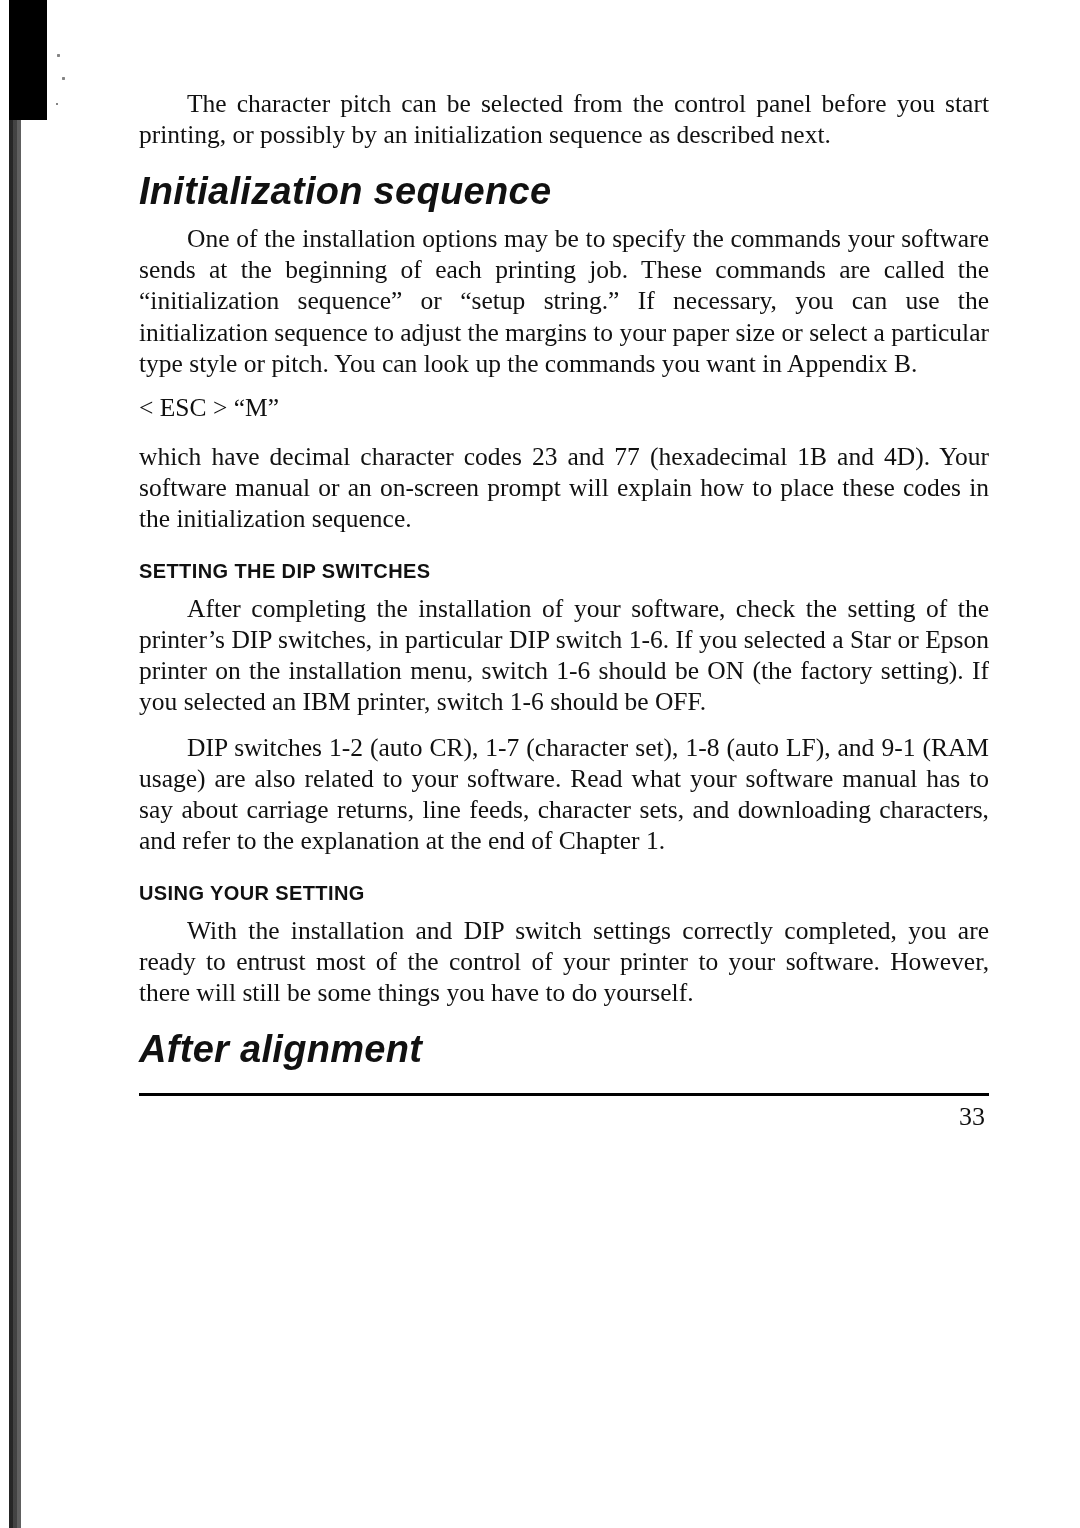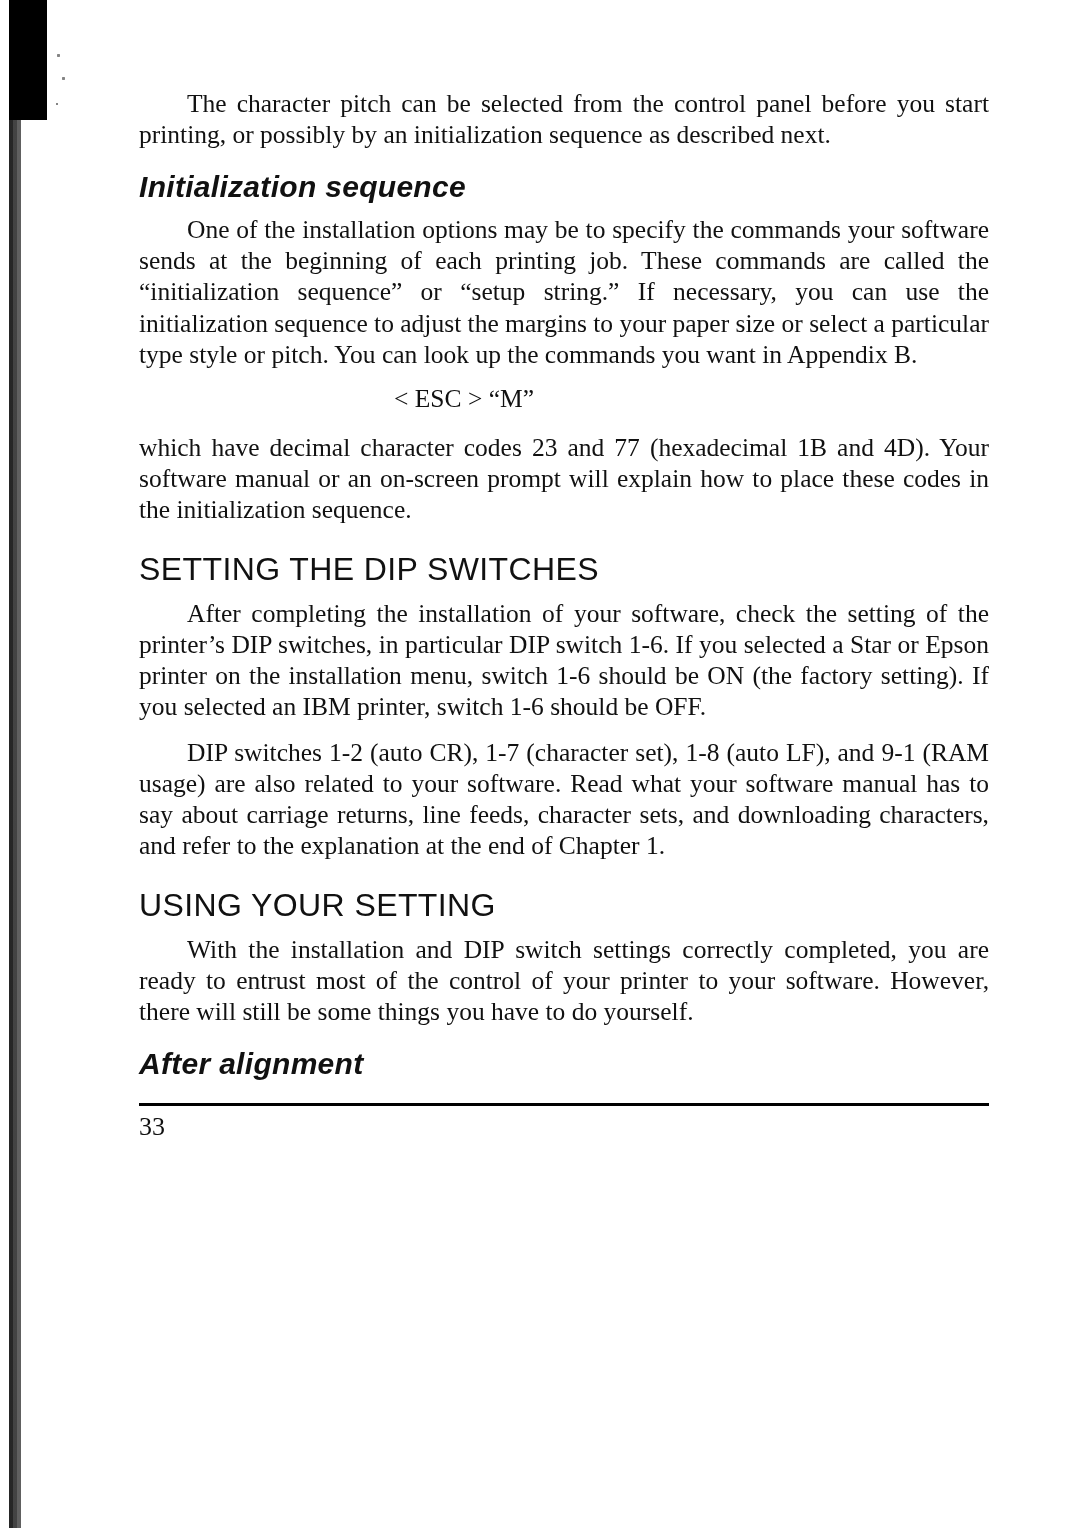--- a/index.html
+++ b/index.html
@@ -55,46 +55,46 @@
     margin: 0 0 14px 0;
     text-align: justify;
     text-indent: 48px;
   }
   p.body.noindent {
     text-indent: 0;
   }
   .code-line {
     font-size: 25.5px;
     margin: 2px 0 18px 0;
-    text-align: center;
+    text-align: left;
     padding-right: 200px;
   }
   h3.sub {
     font-family: Arial, Helvetica, sans-serif;
     font-weight: 700;
     font-style: italic;
-    font-size: 30px;
+    font-size: 38px;
     margin: 20px 0 10px 0;
     letter-spacing: .3px;
   }
   h2.section {
     font-family: Arial, Helvetica, sans-serif;
-    font-weight: 400;
-    font-size: 32px;
+    font-weight: 700;
+    font-size: 20px;
     margin: 26px 0 10px 0;
     letter-spacing: .4px;
   }
   .footer-line {
     margin-top: 22px;
     border-top: 3px solid #000;
     width: 100%;
   }
   .page-number {
     font-size: 26px;
-    text-align: left;
+    text-align: right;
     margin-top: 6px;
     padding-right: 4px;
   }
 </style>
 </head>
 <body>
 
 <div class="page">
 
   <div class="scan-edge"></div>

